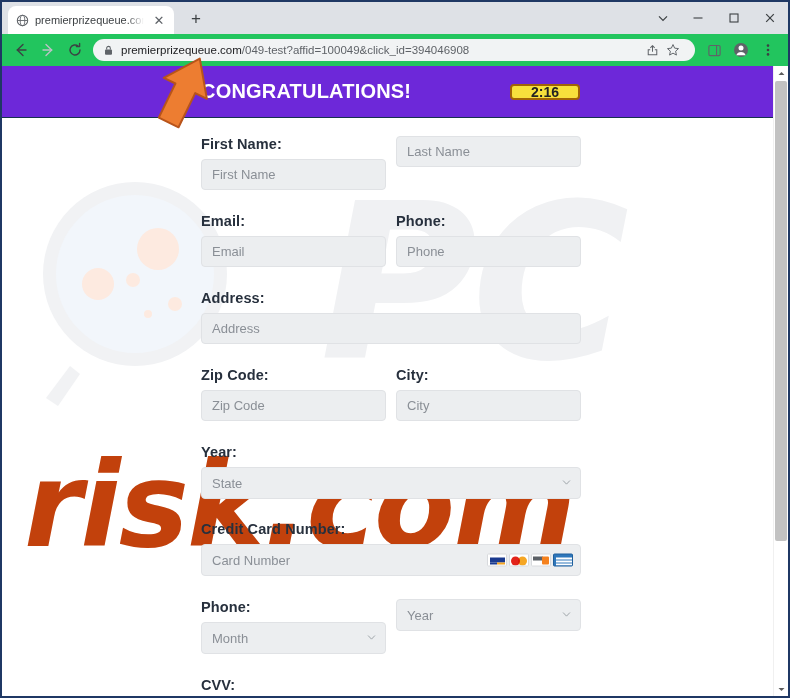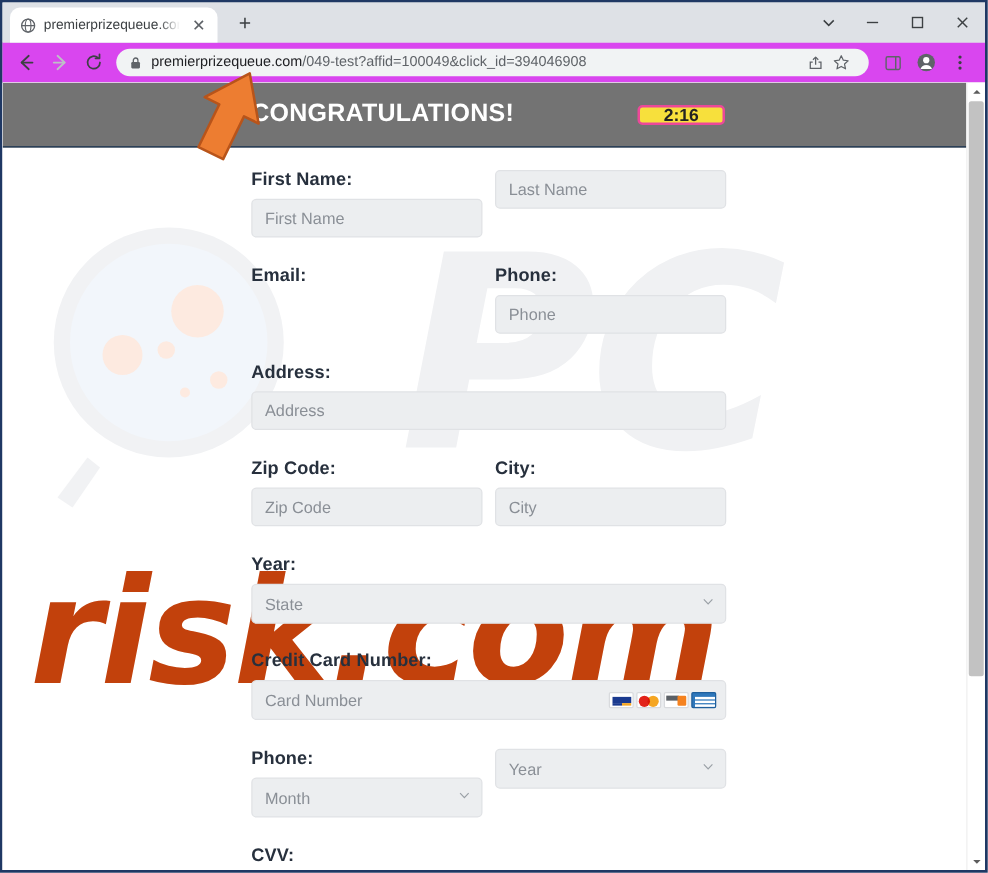--- a/index.html
+++ b/index.html
@@ -76,21 +76,21 @@
     display: flex; align-items: center; justify-content: center;
     color: #3c4043;
     cursor: pointer;
   }
   .winbtn.chev { width: 34px; }
 
   
   .toolbar {
     height: 32px;
     flex: 0 0 32px;
-    background: #d946ef;
+    background: #22c55e;
     display: flex; align-items: center;
     padding: 0 7px 0 6px;
     gap: 1px;
   }
   .tbbtn {
     width: 26px; height: 26px;
     display: flex; align-items: center; justify-content: center;
     flex: 0 0 26px;
     cursor: pointer;
     color: #5f6368;
@@ -132,41 +132,41 @@
   }
   .page {
     flex: 1;
     position: relative;
     overflow: hidden;
     background: #ffffff;
   }
 
   
   .banner {
-    background: #737373;
+    background: #6d28d9;
     height: 52px;
     display: flex; align-items: center;
     position: relative;
     z-index: 3;
     border-bottom: 1px solid #16314f;
   }
   .banner-title {
     position: absolute;
     left: 199px;
     font-size: 20px;
     font-weight: bold;
     color: #ffffff;
     letter-spacing: 0.2px;
   }
   .timer {
     position: absolute;
     left: 508px;
     width: 70px; height: 16px;
     background: #f7e03c;
-    border: 2px solid #ec4899;
+    border: 2px solid #a16207;
     border-radius: 4px;
     display: flex; align-items: center; justify-content: center;
     font-size: 14px; font-weight: bold;
     color: #232323;
     cursor: pointer;
   }
 
   
   .watermark {
     position: absolute;
@@ -476,20 +476,21 @@
           <div class="fld half">
             <div class="inp">Last Name</div>
           </div>
         </div>
 
         <div class="gap"></div>
 
         <div class="row">
           <div class="fld half">
             <div class="lbl">Email:</div>
+            <div class="inp">Email</div>
           </div>
           <div class="fld half">
             <div class="lbl">Phone:</div>
             <div class="inp">Phone</div>
           </div>
         </div>
 
         <div class="gap"></div>
 
         <div class="row">

